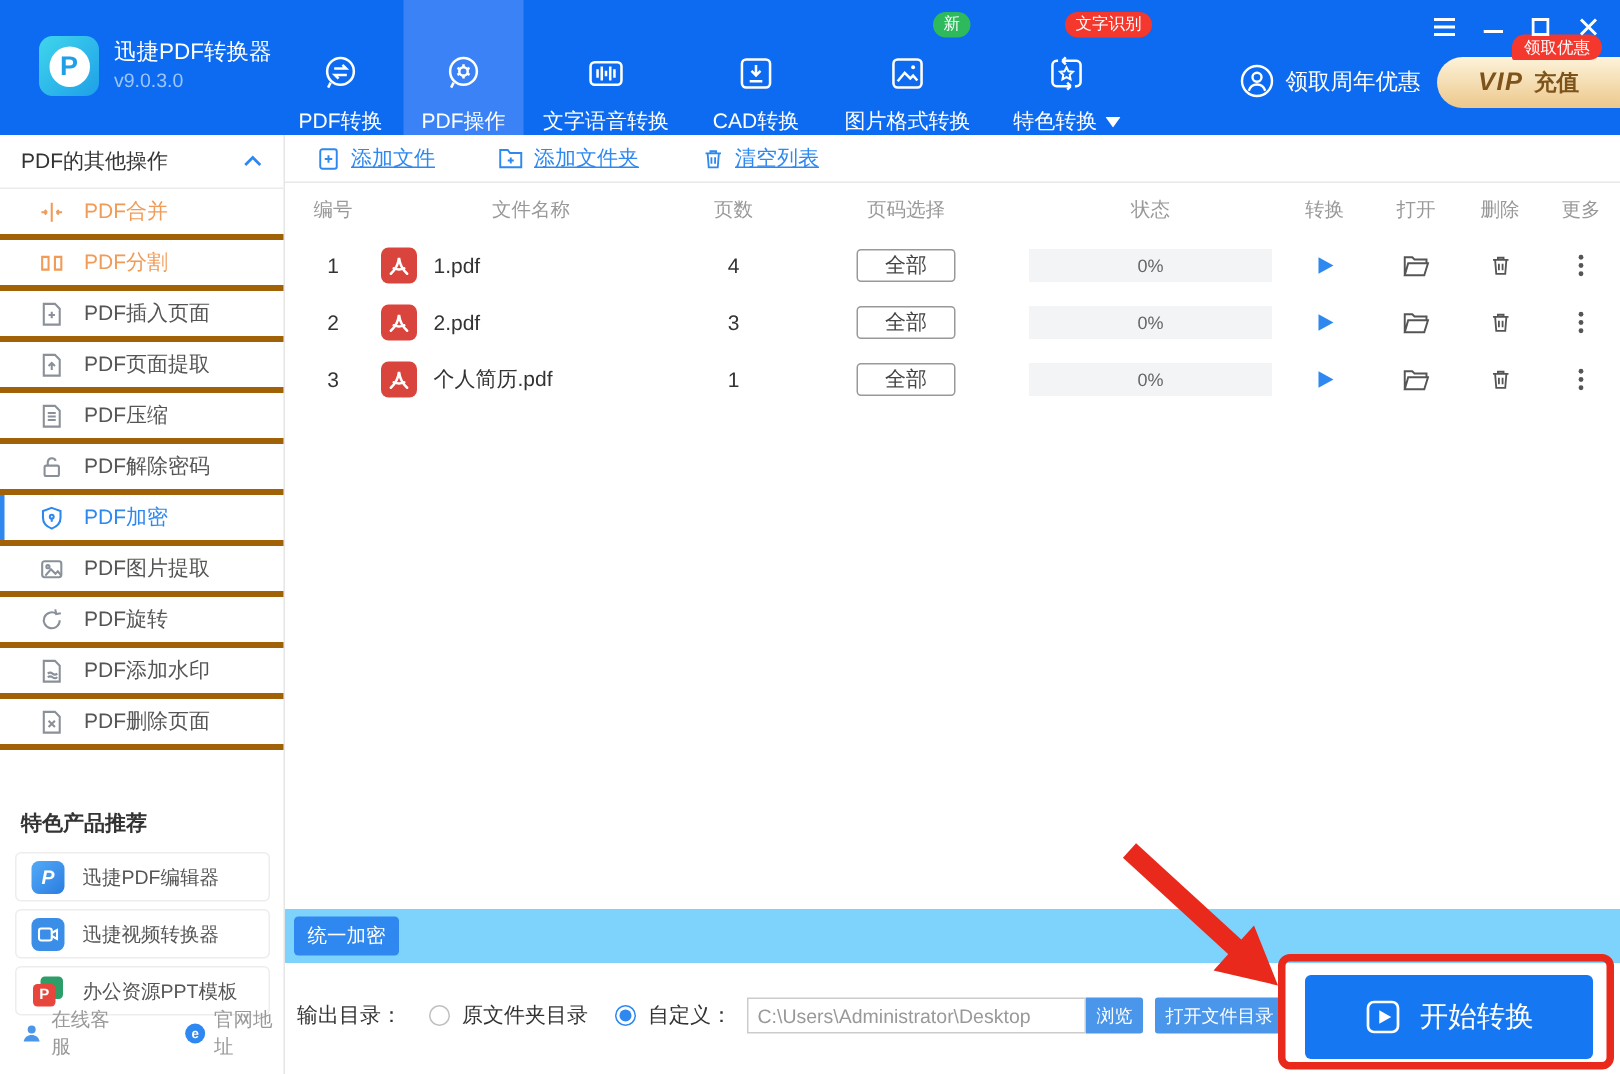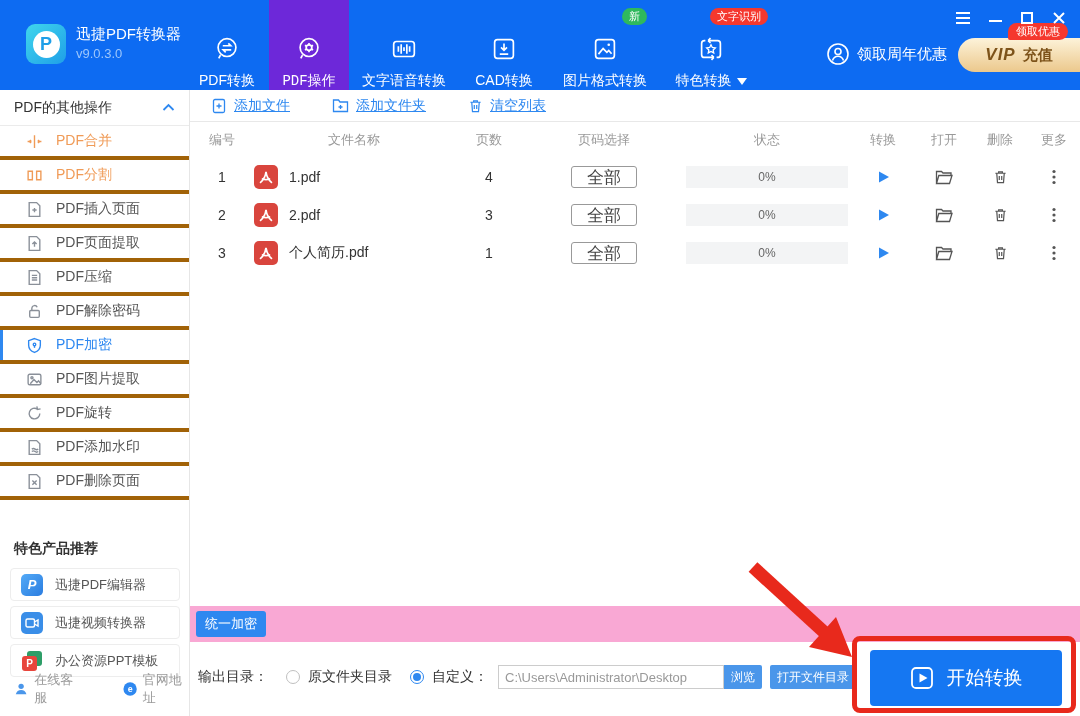--- a/index.html
+++ b/index.html
@@ -11,21 +11,21 @@
   #header { position:absolute; left:0; top:0; width:1080px; height:90px; background:#0d6bf2; }
   #logo { position:absolute; left:26px; top:24px; width:40px; height:40px; border-radius:9px;
           background:linear-gradient(135deg,#3fd6ec,#1f9fe8); display:flex; align-items:center; justify-content:center; }
   #logo .pcirc { width:27px; height:27px; border-radius:50%; background:#fff; display:flex; align-items:center; justify-content:center;
                  color:#1f9fe8; font-weight:bold; font-size:18px; }
   #appname { position:absolute; left:76px; top:25px; color:#fff; font-size:15px; }
   #appver  { position:absolute; left:76px; top:46px; color:#9cc6fb; font-size:13px; }
 
   #nav { position:absolute; left:185px; top:0; height:90px; display:flex; }
   .tab { height:90px; display:flex; flex-direction:column; align-items:center; justify-content:flex-end; padding-top:17px; cursor:pointer; }
-  .tab.active { background:#6d28d9;font-family:Liberation Mono, monospace; }
+  .tab.active { background:#3b82f6; }
   .tab .nicon { height:32px; display:flex; align-items:center; justify-content:center; }
   .tab .tlabel { color:#fff; font-size:14px; margin-top:7px; white-space:nowrap; display:flex; align-items:center; gap:5px; }
   .badge { position:absolute; font-size:11px; color:#fff; padding:1px 7px; border-radius:9px; line-height:15px; white-space:nowrap; }
   .badge.green { background:#2fb95d; }
   .badge.red   { background:#f5382e; }
 
   #promo-user { position:absolute; left:826px; top:42px; display:flex; align-items:center; gap:7px; color:#fff; font-size:15px; cursor:pointer; }
   #vip-btn { position:absolute; left:958px; top:38px; width:122px; height:34px; border-radius:17px 0 0 17px;
              background:linear-gradient(180deg,#fdf3da,#ecc88c); display:flex; align-items:center; justify-content:center; gap:7px; cursor:pointer; }
   #vip-btn .vip { font-style:italic; font-weight:bold; font-size:17px; color:#7d531a; letter-spacing:1px; }
@@ -62,27 +62,27 @@
 
   .tgrid { display:grid; grid-template-columns:64px 200px 70px 160px 166px 66px 56px 56px 52px; align-items:center; }
   #thead { height:36px; color:#999; font-size:13px; }
   #thead > div { text-align:center; }
   .trow { height:38px; font-size:14px; color:#333; }
   .trow .cno { text-align:center; }
   .trow .cfile { display:flex; align-items:center; gap:11px; }
   .trow .cpages { text-align:center; }
   .trow .ccell { display:flex; justify-content:center; }
   .pdficon { width:24px; height:24px; border-radius:5px; background:#d9453d; display:flex; align-items:center; justify-content:center; }
-  .selbtn { width:66px; height:22px; border:1px solid #999; border-radius:3px; background:#fff; font-size:17px; color:#444;
+  .selbtn { width:66px; height:22px; border:1px solid #999; border-radius:3px; background:#fff; font-size:14px; color:#444;
             display:flex; align-items:center; justify-content:center; cursor:pointer; }
   .pbar { width:162px; height:22px; background:#f3f4f5; display:flex; align-items:center; justify-content:center;
           font-size:12px; color:#666; }
   .iconbtn { cursor:pointer; display:flex; }
 
-  #footstrip { position:absolute; left:0; top:516px; width:890px; height:36px; background:#f9a8d4; display:flex; align-items:center; padding-left:6px; }
+  #footstrip { position:absolute; left:0; top:516px; width:890px; height:36px; background:#7dd3fc; display:flex; align-items:center; padding-left:6px; }
   #unify-btn { height:26px; padding:0 9px; background:#2e88f0; border-radius:3px; color:#fff; font-size:13px;
                display:flex; align-items:center; cursor:pointer; }
 
   #outrow { position:absolute; left:8px; top:574px; height:26px; display:flex; align-items:center; font-size:14px; color:#333; }
   .radio { width:14px; height:14px; border-radius:50%; border:1px solid #c0c0c0; background:#fff; margin:0 8px 0 18px; position:relative; cursor:pointer; }
   .radio.sel { border-color:#2e88f0; }
   .radio.sel::after { content:""; position:absolute; left:2px; top:2px; width:8px; height:8px; border-radius:50%; background:#2e88f0; }
   #path-input { width:226px; height:24px; border:1px solid #ccc; font-size:13px; color:#999; padding:0 6px; margin-left:10px; outline:none; }
   .smallbtn { height:24px; background:#4a96ea; color:#fff; font-size:12px; border:none; display:flex; align-items:center;
               padding:0 7px; cursor:pointer; }

